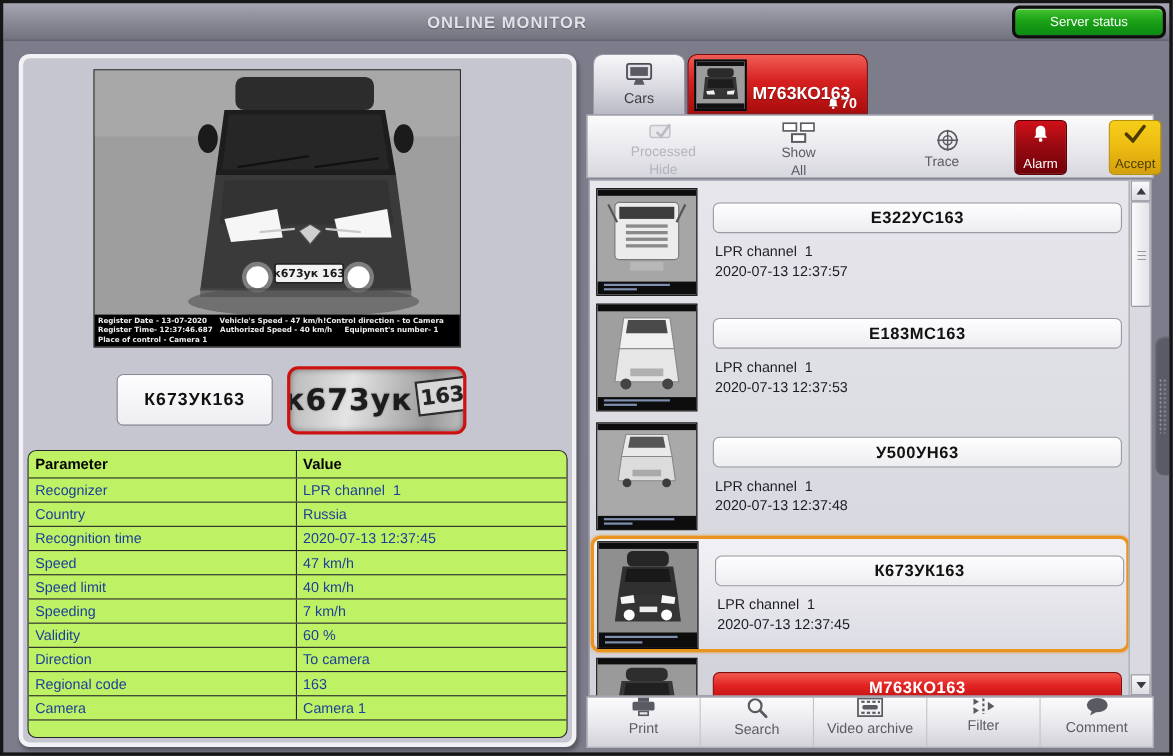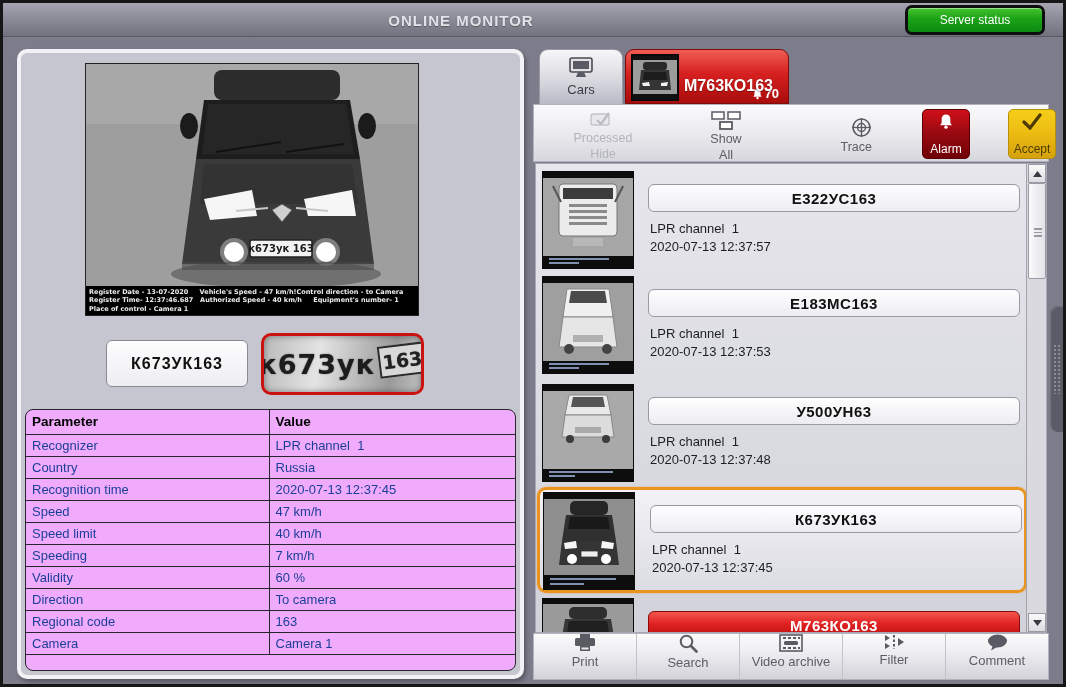--- a/index.html
+++ b/index.html
@@ -6,21 +6,21 @@
   html,body { width:1066px; height:687px; background:#141414; font-family:"Liberation Sans", sans-serif; }
   .window { position:absolute; left:0; top:0; width:1066px; height:687px;
             background:#7c7c8b; border:3px solid #161616; overflow:hidden; }
   .ws-pre { white-space:pre; }
 
   
   .titlebar { position:absolute; left:0; top:0; width:1060px; height:34px;
               background:linear-gradient(#a6a6b2,#8d8d9a 45%,#72727f); border-bottom:1px solid #5a5a66; }
   .title { position:absolute; left:0; top:0; width:916px; height:34px; display:flex; align-items:center; justify-content:center;
            color:#e2e3e8; font-size:15px; font-weight:bold; letter-spacing:1px; text-shadow:0 1px 1px rgba(0,0,0,.35); }
-  .server-btn { position:absolute; right:18px; top:2px; width:140px; height:30px; border:3px solid #0e0e0e; border-radius:7px;
+  .server-btn { position:absolute; right:3px; top:2px; width:140px; height:30px; border:3px solid #0e0e0e; border-radius:7px;
                 background:linear-gradient(#45c430,#1ba216 45%,#0c8a12); color:#fff; font-size:12px;
                 display:flex; align-items:center; justify-content:center; box-shadow:inset 0 1px 0 rgba(255,255,255,.45); cursor:pointer; }
 
   
   .left-panel { position:absolute; left:14px; top:46px; width:507px; height:630px; background:#c6c6d1;
                 border:4px solid #f2f2f6; border-radius:10px; box-shadow:2px 3px 4px rgba(0,0,0,.3); }
   .photo { position:absolute; left:64px; top:10px; width:334px; height:253px; border:1px solid #222; background:#9c9c9c; }
   .photo svg { display:block; }
   .photo-caption { position:absolute; left:0; bottom:0; width:100%; background:#000; color:#ececec;
                    font-size:6.5px; font-weight:bold; line-height:8.5px; padding:2px 3px; font-family:"DejaVu Sans", sans-serif; }
@@ -29,21 +29,21 @@
                    font-size:16px; font-weight:bold; color:#111; letter-spacing:1px; }
   .plate-crop { position:absolute; left:240px; top:280px; width:163px; height:62px; border:3px solid #cc1111; border-radius:10px;
                 background:linear-gradient(100deg,#b9b9b9,#e4e4e4 35%,#9a9a9a 80%,#c0c0c0); display:flex; align-items:center; justify-content:center;
                 gap:4px; overflow:hidden; box-shadow:inset 0 0 6px rgba(0,0,0,.4); }
   .plate-crop .main { font-family:"DejaVu Sans", sans-serif; font-weight:bold; font-size:27px; color:#1c1c1c;
                       letter-spacing:1px; text-shadow:0 0 1.5px #555; }
   .plate-crop .region { font-family:"DejaVu Sans", sans-serif; font-weight:bold; font-size:19px; color:#222;
                         border:2px solid #2c2c2c; background:#d8d8d8; padding:3px 2px; transform:rotate(-7deg) translateY(-4px);
                         text-shadow:0 0 1px #666; }
   .param-table-wrap { position:absolute; left:4px; top:356px; width:491px; height:262px; border:1px solid #26262c;
-                      border-radius:8px; overflow:hidden; background:#f0abfc; }
+                      border-radius:8px; overflow:hidden; background:#bef264; }
   table.params { width:100%; border-collapse:collapse; font-size:13px; }
   table.params th { text-align:left; font-size:13.5px; color:#000; border-bottom:1px solid #26262c; padding:3px 6px; height:24px; }
   table.params td { color:#1c3f9a; border-bottom:1px solid #26262c; padding:2px 6px; height:22px; white-space:pre; }
   table.params th.val, table.params td.val { border-left:1px solid #26262c; }
   table.params th.par, table.params td.par { width:243px; }
 
   
   .right-panel { position:absolute; left:530px; top:44px; width:516px; height:633px; }
   .tab-cars { position:absolute; left:6px; top:2px; width:84px; height:55px; border:1px solid #9a9aa4; border-bottom:none;
               border-radius:9px 9px 0 0; background:linear-gradient(#f7f7f9,#d9d9e0 55%,#b9b9c5);

